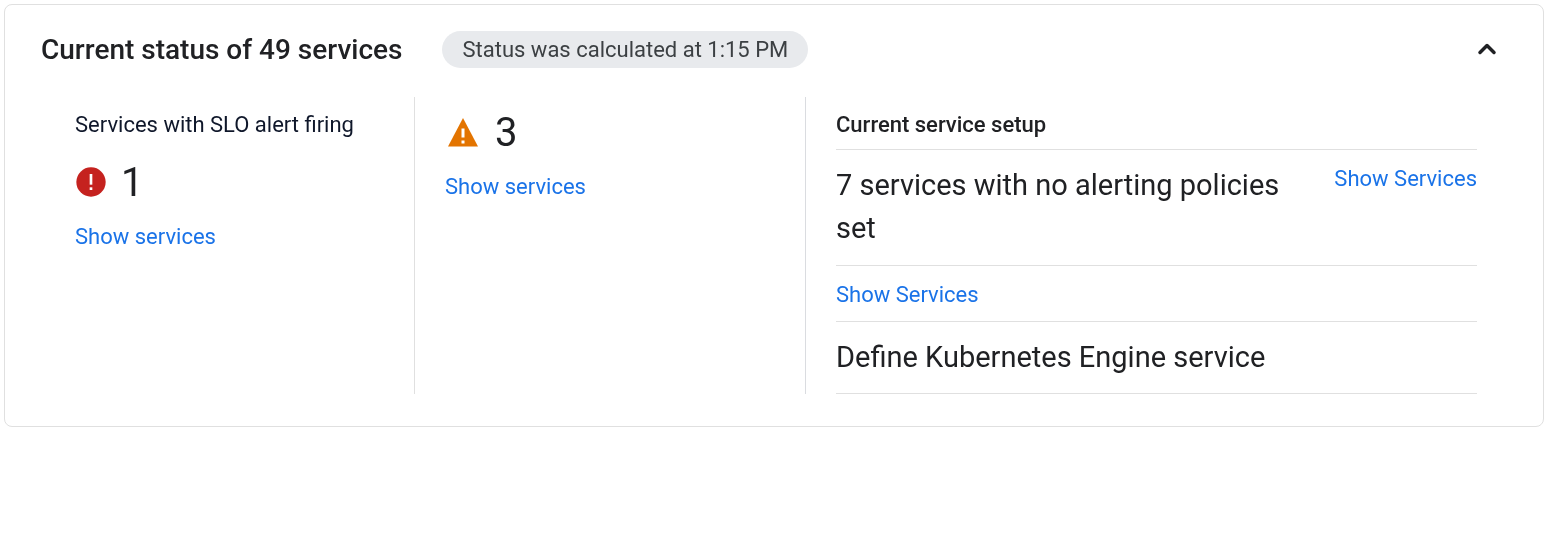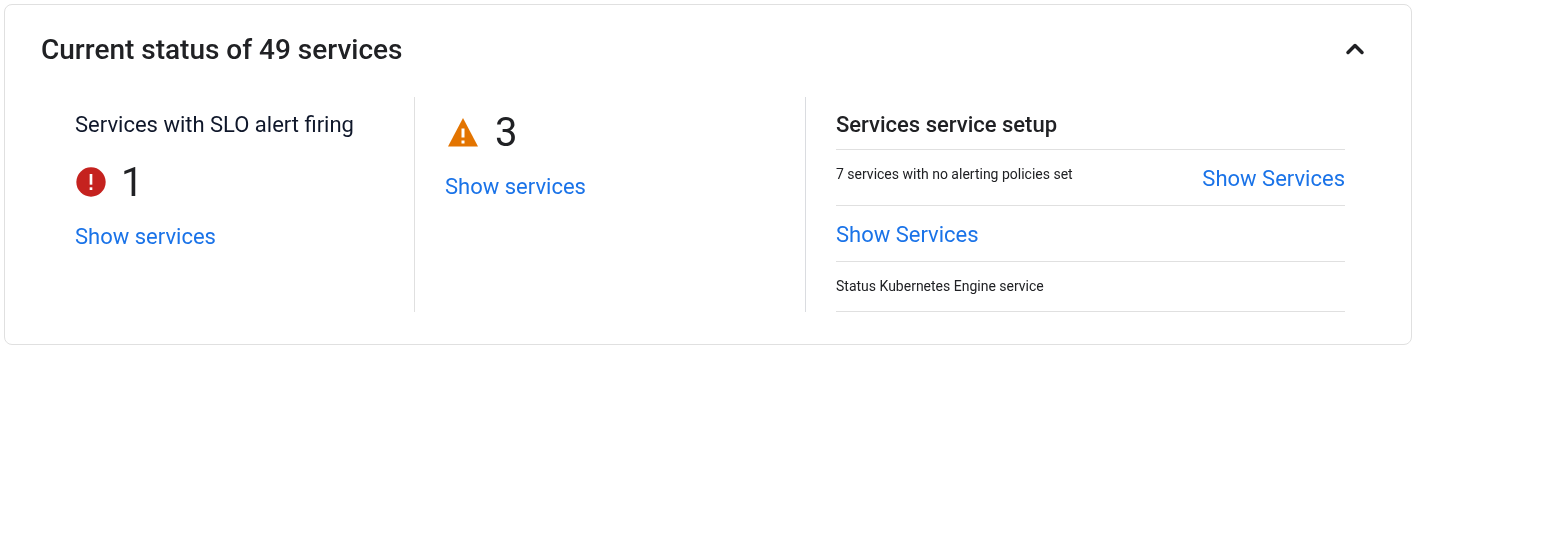--- a/index.html
+++ b/index.html
@@ -9,21 +9,21 @@
     }
     body {
       font-family: 'Google Sans', Roboto, Arial, sans-serif;
       background: #fff;
       padding: 4px;
     }
     .card {
       border: 1px solid #e0e0e0;
       border-radius: 8px;
       padding: 24px 36px 32px 36px;
-      width: 1408px;
+      width: 1540px;
       background: #fff;
     }
     .header {
       display: flex;
       align-items: center;
       margin-bottom: 28px;
     }
     .title {
       font-size: 28px;
       font-weight: 500;
@@ -121,40 +121,41 @@
       align-items: flex-start;
       justify-content: space-between;
       border-top: 1px solid #e0e0e0;
       padding: 14px 0;
       gap: 20px;
     }
     .setup-row:last-child {
       border-bottom: 1px solid #e0e0e0;
     }
     .setup-text {
-      font-size: 14px;
+      font-size: 29px;
       color: #202124;
       line-height: 1.5;
       flex: 1;
     }
     .setup-link {
       color: #1a73e8;
       font-size: 22px;
       text-decoration: none;
       cursor: pointer;
       white-space: nowrap;
       padding-top: 2px;
     }
   </style>
 </head>
 <body>
 
 <div class="card">
   <div class="header">
     <div class="title">Current status of 49 services</div>
+    <div class="status-chip">Status was calculated at 1:15 PM</div>
     <div class="collapse-btn">
       <svg width="28" height="28" viewBox="0 0 24 24" fill="none" stroke="#202124" stroke-width="3" stroke-linecap="round" stroke-linejoin="round">
         <polyline points="18 15 12 9 6 15"></polyline>
       </svg>
     </div>
   </div>
 
   <div class="columns">
 
     <div class="col col-1">
@@ -180,27 +181,27 @@
             <rect x="11" y="9" width="2" height="6" fill="#fff"></rect>
             <rect x="11" y="17" width="2" height="2" fill="#fff"></rect>
           </svg>
         </div>
         <div class="count">3</div>
       </div>
       <a class="link">Show services</a>
     </div>
 
     <div class="col col-3">
-      <div class="col-title-bold">Services service setup</div>
+      <div class="col-title-bold">Current service setup</div>
 
       <div class="setup-row">
         <div class="setup-text">7 services with no alerting policies set</div>
         <a class="setup-link">Show Services</a>
       </div>
       <div class="setup-row">
         <a class="setup-link">Show Services</a>
       </div>
       <div class="setup-row">
-        <div class="setup-text">Status Kubernetes Engine service</div>
+        <div class="setup-text">Define Kubernetes Engine service</div>
       </div>
     </div>
   </div>
 </div>
 
 </body></html>

